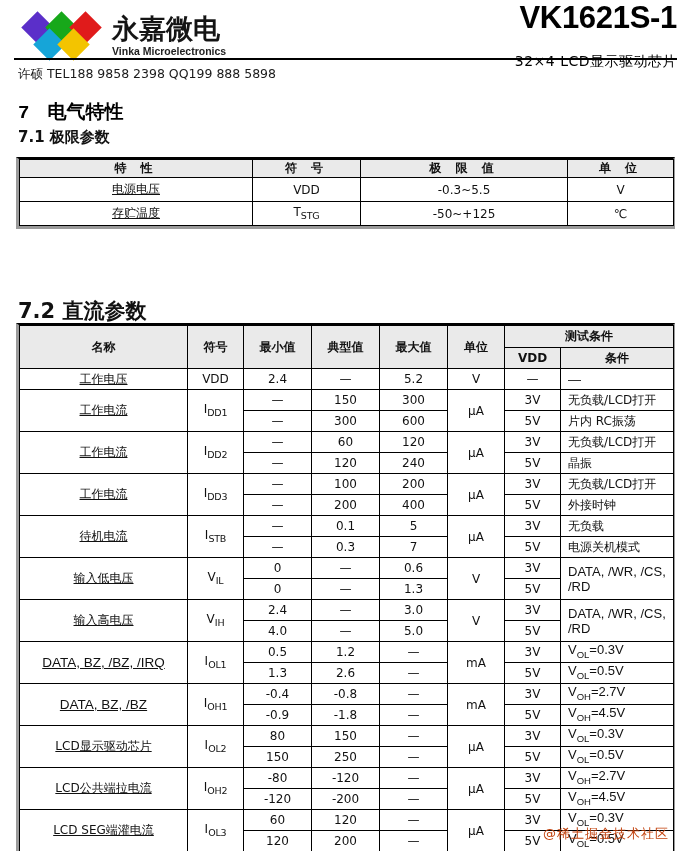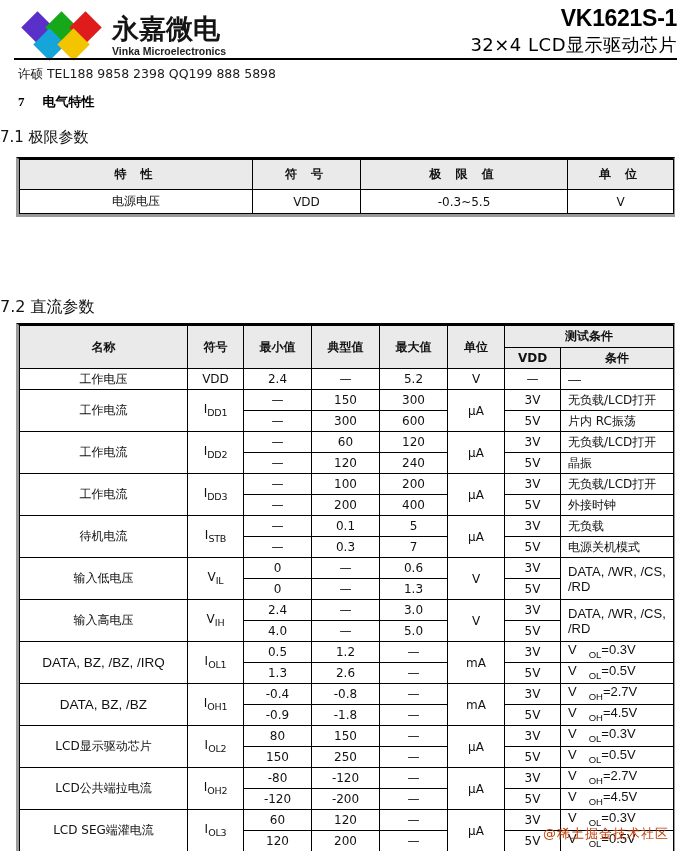--- a/index.html
+++ b/index.html
@@ -66,30 +66,30 @@
     margin-top: 1px;
   }
   .title-block {
     position: absolute;
     right: 14px;
     top: 4px;
     text-align: right;
   }
   .part-no {
     font-family: "Liberation Sans", sans-serif;
-    font-size: 23px;
+    font-size: 31px;
     font-weight: bold;
     line-height: 28px;
     letter-spacing: -0.3px;
   }
   .part-desc {
     font-family: "DejaVu Sans", sans-serif;
-    font-size: 18px;
+    font-size: 14px;
     line-height: 22px;
-    margin-top: 2px;
+    margin-top: 18px;
     letter-spacing: 0.5px;
   }
   .header-rule {
     position: absolute;
     left: 14px;
     right: 14px;
     top: 58px;
     border-top: 2px solid #000;
   }
 
@@ -98,36 +98,36 @@
     position: absolute;
     left: 18px;
     top: 66px;
     font-family: "DejaVu Sans", sans-serif;
     font-size: 12.5px;
     color: #1a1a1a;
   }
   .sec-h1 {
     position: absolute;
     left: 18px;
-    top: 93px;
-    font-family: Liberation Serif, serif;
+    top: 99px;
+    font-family: Liberation Mono, monospace;
     font-weight: bold;
-    font-size: 13px;
+    font-size: 19px;
   }
   .sec-h1 .num { margin-right: 18px; }
   .sec-h2 {
     position: absolute;
-    left: 0;
-    font-family: "DejaVu Sans", sans-serif;
-    font-weight: normal;
+    left: 18px;
+    font-family: "DejaVu Sans", sans-serif;
+    font-weight: bold;
     font-size: 15px;
     color: #111;
   }
   .sec-h2.s71 { top: 128px; }
-  .sec-h2.s72 { top: 297px; font-size: 16px; }
+  .sec-h2.s72 { top: 297px; font-size: 21px; }
 
   
   .tbl-wrap {
     position: absolute;
     left: 16px;
     width: 659px;
     box-sizing: border-box;
     border-left: 3px solid #9a9a9a;
     border-top: 2px solid #000;
     border-right: 2px solid #9a9a9a;
@@ -173,47 +173,48 @@
     text-align: left !important;
     padding-left: 7px !important;
     font-family: "DejaVu Sans", sans-serif;
     font-size: 12.5px;
     line-height: 15px;
   }
   .cond-cell.en {
     font-family: "Liberation Sans", sans-serif;
     font-size: 13px;
   }
-  .cond-cell.en sub { font-size: 9.5px; margin-left: 12px; }
+  .cond-cell.en sub { font-size: 9.5px; }
   .vdd-cell {
     font-family: "Liberation Sans", sans-serif;
     font-size: 13px;
   }
   .name-cell {
     font-family: "DejaVu Sans", sans-serif;
     font-size: 13px;
     color: #2a2a2a;
+    text-decoration: underline;
   }
   .name-cell.en {
     font-family: "Liberation Sans", sans-serif;
     font-size: 13.5px;
     color: #111;
   }
   .unit-cell {
     font-family: "Liberation Sans", sans-serif;
     font-size: 13.5px;
   }
 
   
   table.t1tbl col.c1 { width: 233px; }
   table.t1tbl col.c2 { width: 108px; }
   table.t1tbl col.c3 { width: 207px; }
   table.t1tbl col.c4 { width: 106px; }
   table.t1tbl tr { height: 24px; }
-  table.t1tbl tr.hdr { height: 30px; }
+  table.t1tbl tr.hdr { height: 18px; }
 
   
   table.t2tbl col.n  { width: 168px; }
   table.t2tbl col.s  { width: 56px; }
   table.t2tbl col.mn { width: 68px; }
   table.t2tbl col.ty { width: 68px; }
   table.t2tbl col.mx { width: 68px; }
   table.t2tbl col.u  { width: 57px; }
   table.t2tbl col.v  { width: 56px; }
   table.t2tbl col.cd { width: 113px; }
@@ -283,20 +284,26 @@
         <th class="sp-hdr">极  限  值</th>
         <th class="sp-hdr">单  位</th>
       </tr>
     </thead>
     <tbody id="t1body">
         <tr>
           <td class="name-cell">电源电压</td>
           <td class="sym-cell">VDD</td>
           <td class="num-cell">-0.3~5.5</td>
           <td class="unit-cell">V</td>
+        </tr>
+        <tr>
+          <td class="name-cell">存贮温度</td>
+          <td class="sym-cell">T<sub>STG</sub></td>
+          <td class="num-cell">-50~+125</td>
+          <td class="unit-cell">℃</td>
         </tr>
       </tbody>
   </table>
 </div>
 
 <div class="sec-h2 s72">7.2 直流参数</div>
 
 <div class="tbl-wrap t2">
   <table class="dt t2tbl">
     <colgroup>

